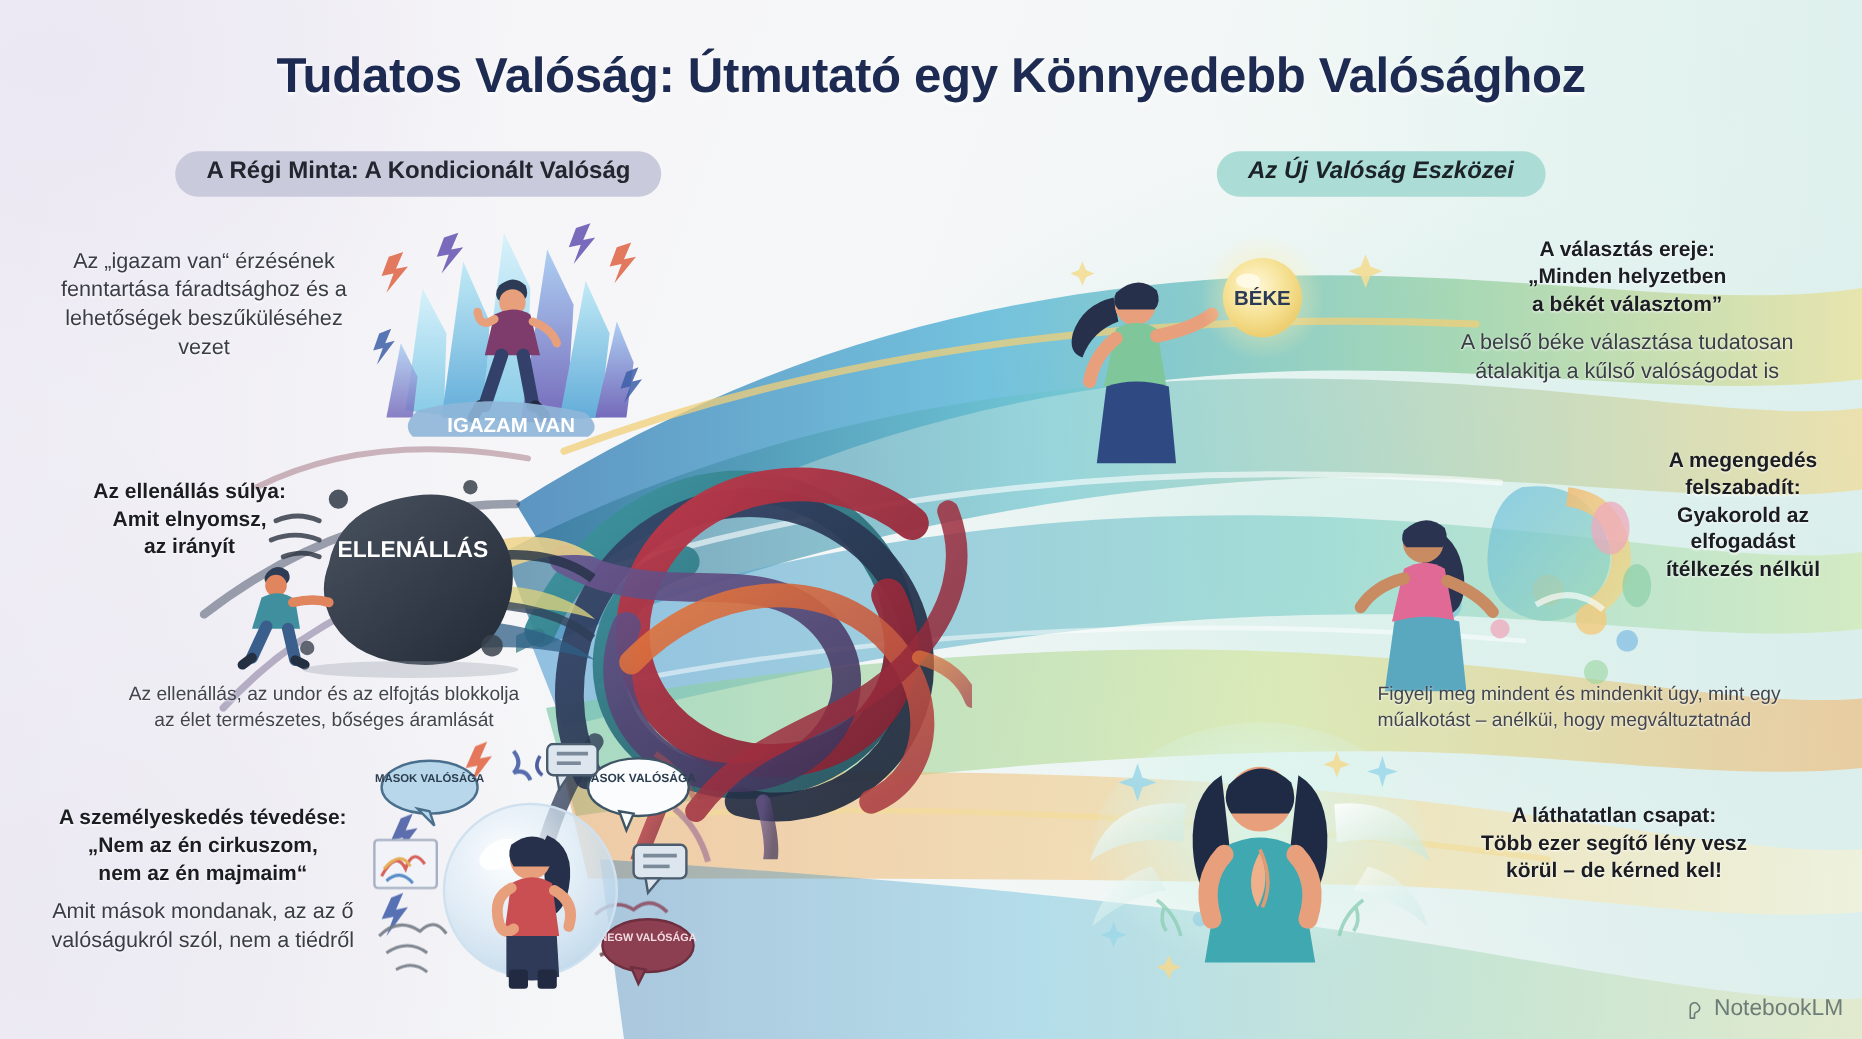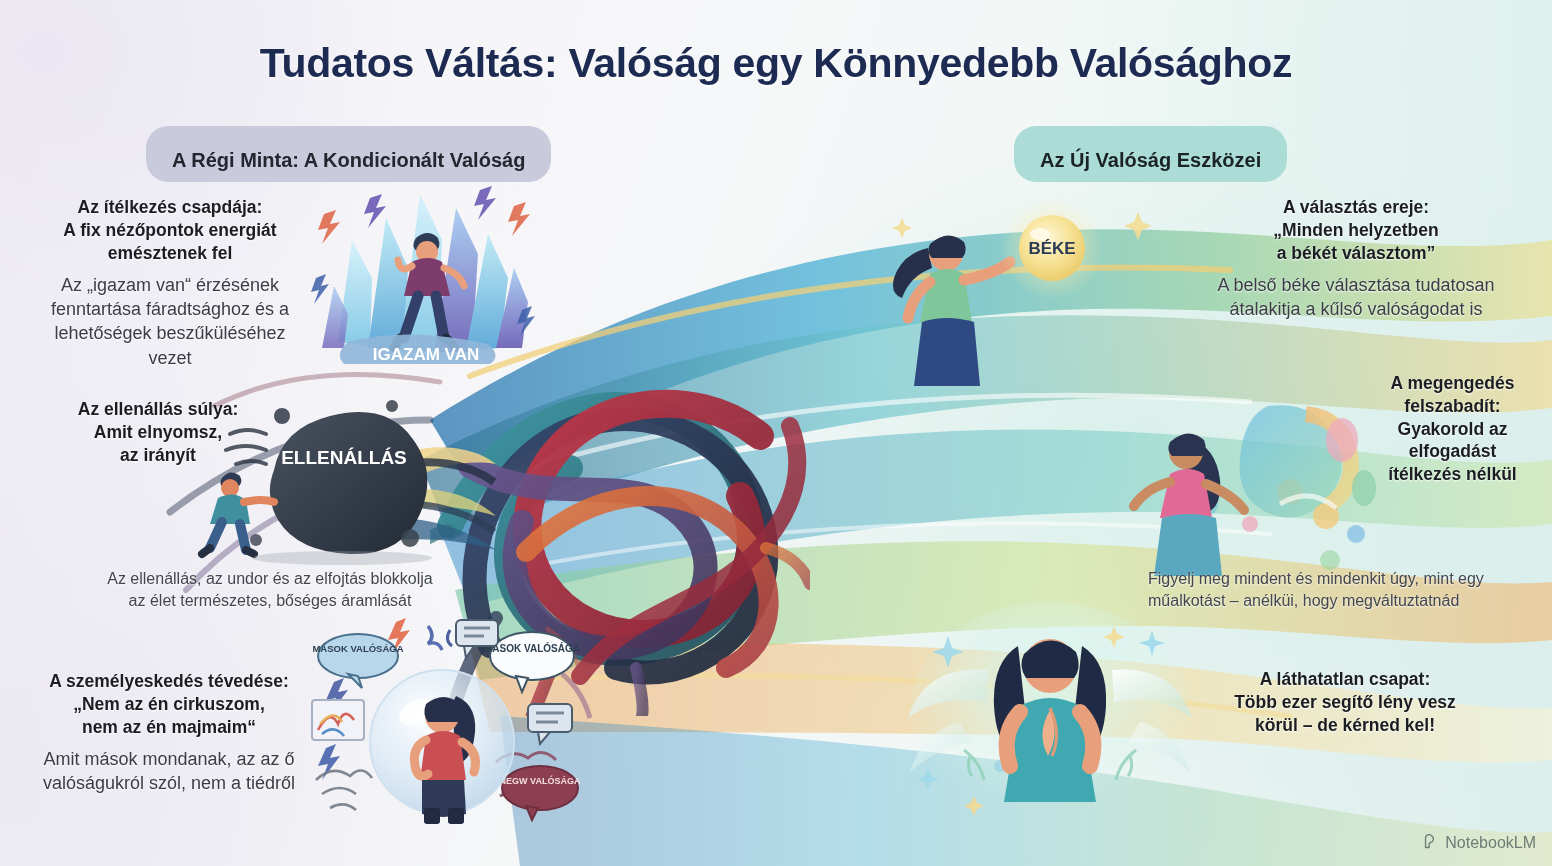--- a/index.html
+++ b/index.html
@@ -25,47 +25,47 @@
   .title{
     position:absolute;top:40px;left:0;width:100%;text-align:center;
     font-size:41px;font-weight:bold;letter-spacing:-.3px;
     color:#1d2a52;z-index:30;
     text-shadow:0 2px 3px rgba(255,255,255,.85);
   }
 
   
   .pill{
     position:absolute;z-index:30;
-    border-radius:22px;padding:23px 26px 10px;
+    border-radius:22px;padding:5px 26px 10px;
     font-size:20px;font-weight:bold;white-space:nowrap;
   }
   .pill-left{top:126px;left:146px;background:#c9cadc;color:#23262e;}
-  .pill-right{top:126px;left:1014px;background:#abdcd6;color:#1b2327;}
+  .pill-right{top:126px;left:1014px;background:#abdcd6;color:#1b2327;font-style:italic;}
 
   
   .tblock{position:absolute;z-index:28;text-align:center;}
   .th{font-size:17.5px;font-weight:bold;color:#1b1d22;line-height:1.30;
       text-shadow:0 1px 2px rgba(255,255,255,.9);}
   .tb{font-size:18px;color:#3a3d45;line-height:1.34;margin-top:9px;
       text-shadow:0 1px 2px rgba(255,255,255,.9);}
   .tb-wide{font-size:16px;color:#43464e;line-height:1.36;
       text-shadow:0 1px 2px rgba(255,255,255,.9);}
 
   .blk-l1{top:196px;left:34px;width:272px;}
   .blk-l2{top:398px;left:34px;width:248px;}
   .cap-l2{position:absolute;top:568px;left:86px;width:368px;text-align:center;z-index:28;}
   .blk-l3{top:670px;left:24px;width:290px;}
   .blk-r1{top:196px;left:1196px;width:320px;}
   .blk-r2{top:372px;left:1350px;width:205px;}
   .cap-r2{position:absolute;top:568px;left:1148px;width:384px;text-align:left;z-index:28;}
   .blk-r3{top:668px;left:1160px;width:370px;}
 
   
-  .wm{position:absolute;right:16px;bottom:14px;display:flex;align-items:flex-start;
-      gap:6px;z-index:40;color:#5b6a68;font-size:16px;opacity:.85;}
+  .wm{position:absolute;right:16px;bottom:14px;display:flex;align-items:flex-end;
+      gap:6px;z-index:40;color:#5b6a68;font-size:19px;opacity:.85;}
 
   svg{display:block;}
   .art{position:absolute;z-index:10;}
 </style>
 </head>
 <body>
 
 <div class="canvas">
 
   <svg class="art" style="left:0;top:120px;" width="1552" height="746" viewBox="0 0 1552 746">
@@ -445,27 +445,26 @@
     </g>
 
     <g stroke="#8fd0b8" stroke-width="3" fill="none" opacity=".8">
       <path d="M64,150 q16,12 20,30"></path>
         <path d="M70,156 q-4,12 2,20"></path>
       <path d="M236,150 q-16,12 -20,30"></path>
         <path d="M230,156 q4,12 -2,20"></path>
     </g>
   </svg>
 
-  <div class="title">Tudatos Váltás: Valóság egy Könnyedebb Valósághoz</div>
+  <div class="title">Tudatos Valóság: Útmutató egy Könnyedebb Valósághoz</div>
 
   <div class="pill pill-left">A Régi Minta: A Kondicionált Valóság</div>
   <div class="pill pill-right">Az Új Valóság Eszközei</div>
 
   <div class="tblock blk-l1">
-    <div class="th">Az ítélkezés csapdája:<br>A fix nézőpontok energiát<br>emésztenek fel</div>
     <div class="tb">Az „igazam van“ érzésének<br>fenntartása fáradtsághoz és a<br>lehetőségek beszűküléséhez vezet</div>
   </div>
 
   <div class="tblock blk-l2">
     <div class="th">Az ellenállás súlya:<br>Amit elnyomsz,<br>az irányít</div>
   </div>
   <div class="cap-l2">
     <div class="tb-wide">Az ellenállás, az undor és az elfojtás blokkolja<br>az élet természetes, bőséges áramlását</div>
   </div>
 

